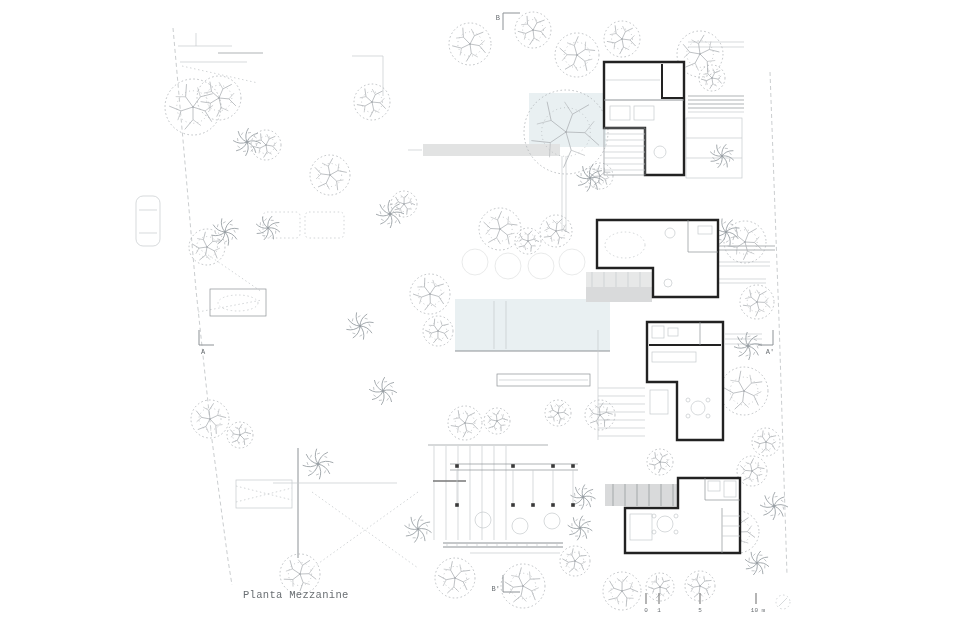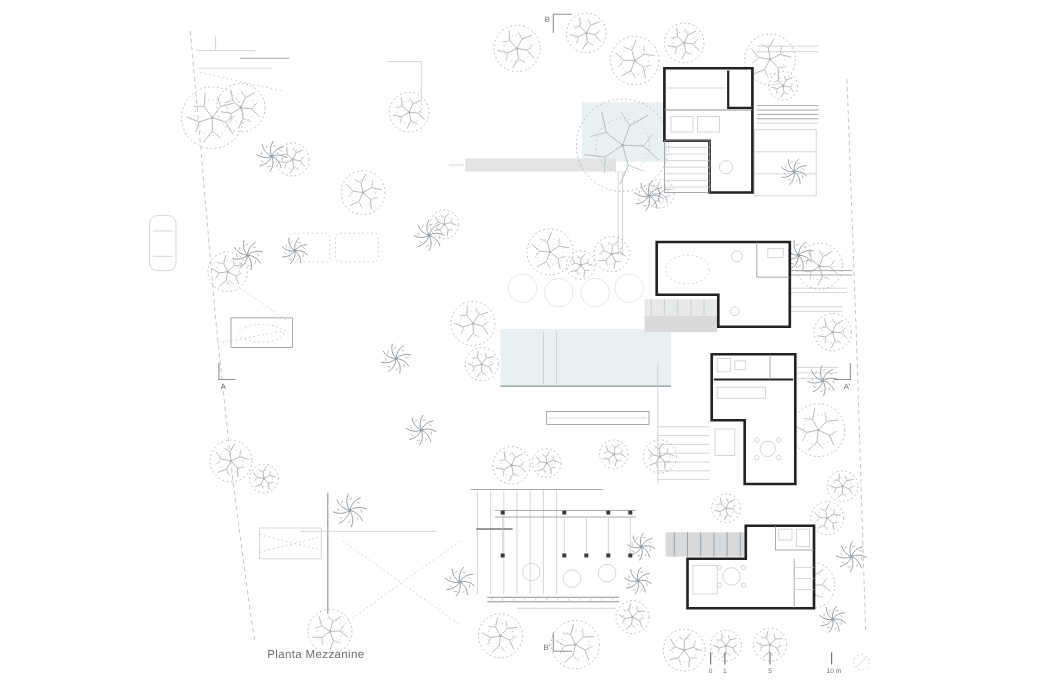--- a/index.html
+++ b/index.html
@@ -1,17 +1,17 @@
 <!DOCTYPE html>
 <html style="--wall: #222222; --line: #8d9296; --faint: #c6cacd; --pool: #e9f0f2; --deck: #d9dadb; --deck_light: #e7e8e8; --tree: #aeb2b6; --palm: #9aa0a5; --text: #6a6f73; --bg: #ffffff;"><head>
 <meta charset="utf-8">
 <style>
   html,body{margin:0;padding:0;background:#fff;}
   .stage{position:relative;width:960px;height:619px;background:#fff;overflow:hidden;
-         font-family:Liberation Sans, sans-serif;}
+         font-family:Liberation Mono, monospace;}
   svg{display:block;}
   .wallfill{fill:#ffffff;stroke:var(--wall);stroke-width:2.4;stroke-linejoin:miter;}
   .wall2{fill:none;stroke:var(--wall);stroke-width:2;}
   .med{fill:none;stroke:var(--line);stroke-width:1;}
   .thin{fill:none;stroke:var(--line);stroke-width:0.7;}
   .faint{fill:none;stroke:var(--faint);stroke-width:0.7;}
   .vfaint{fill:none;stroke:#e3e4e5;stroke-width:0.8;}
   .dashed{fill:none;stroke:#bcc0c3;stroke-width:0.8;stroke-dasharray:4 3;}
   .dotted{fill:none;stroke:#c6cacd;stroke-width:0.8;stroke-dasharray:1.5 2.6;}
   .pool{fill:var(--pool);stroke:none;}

